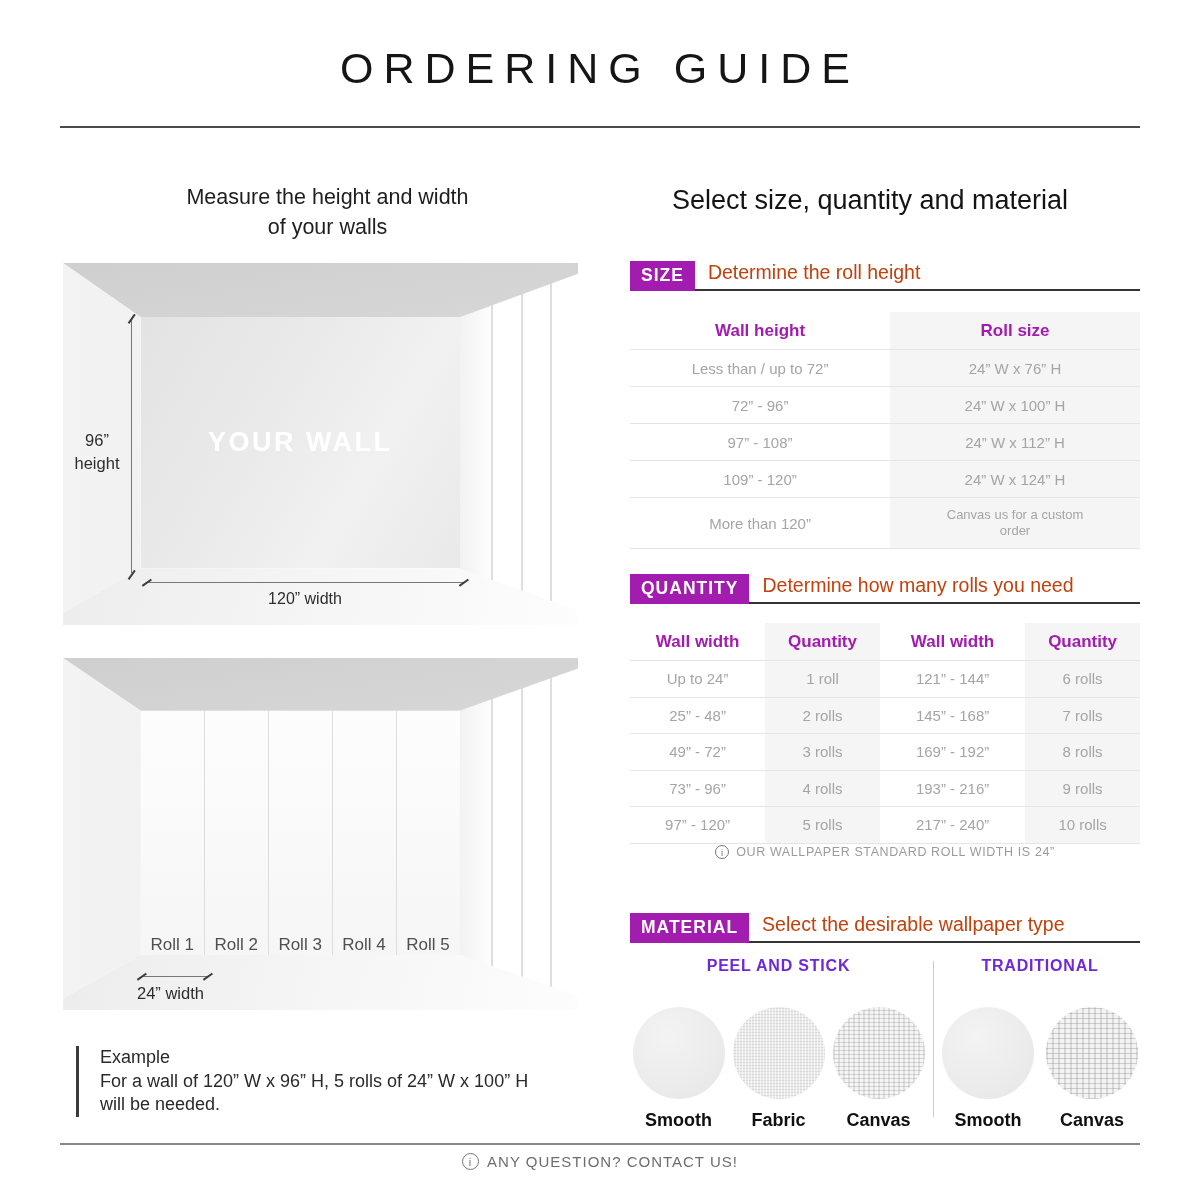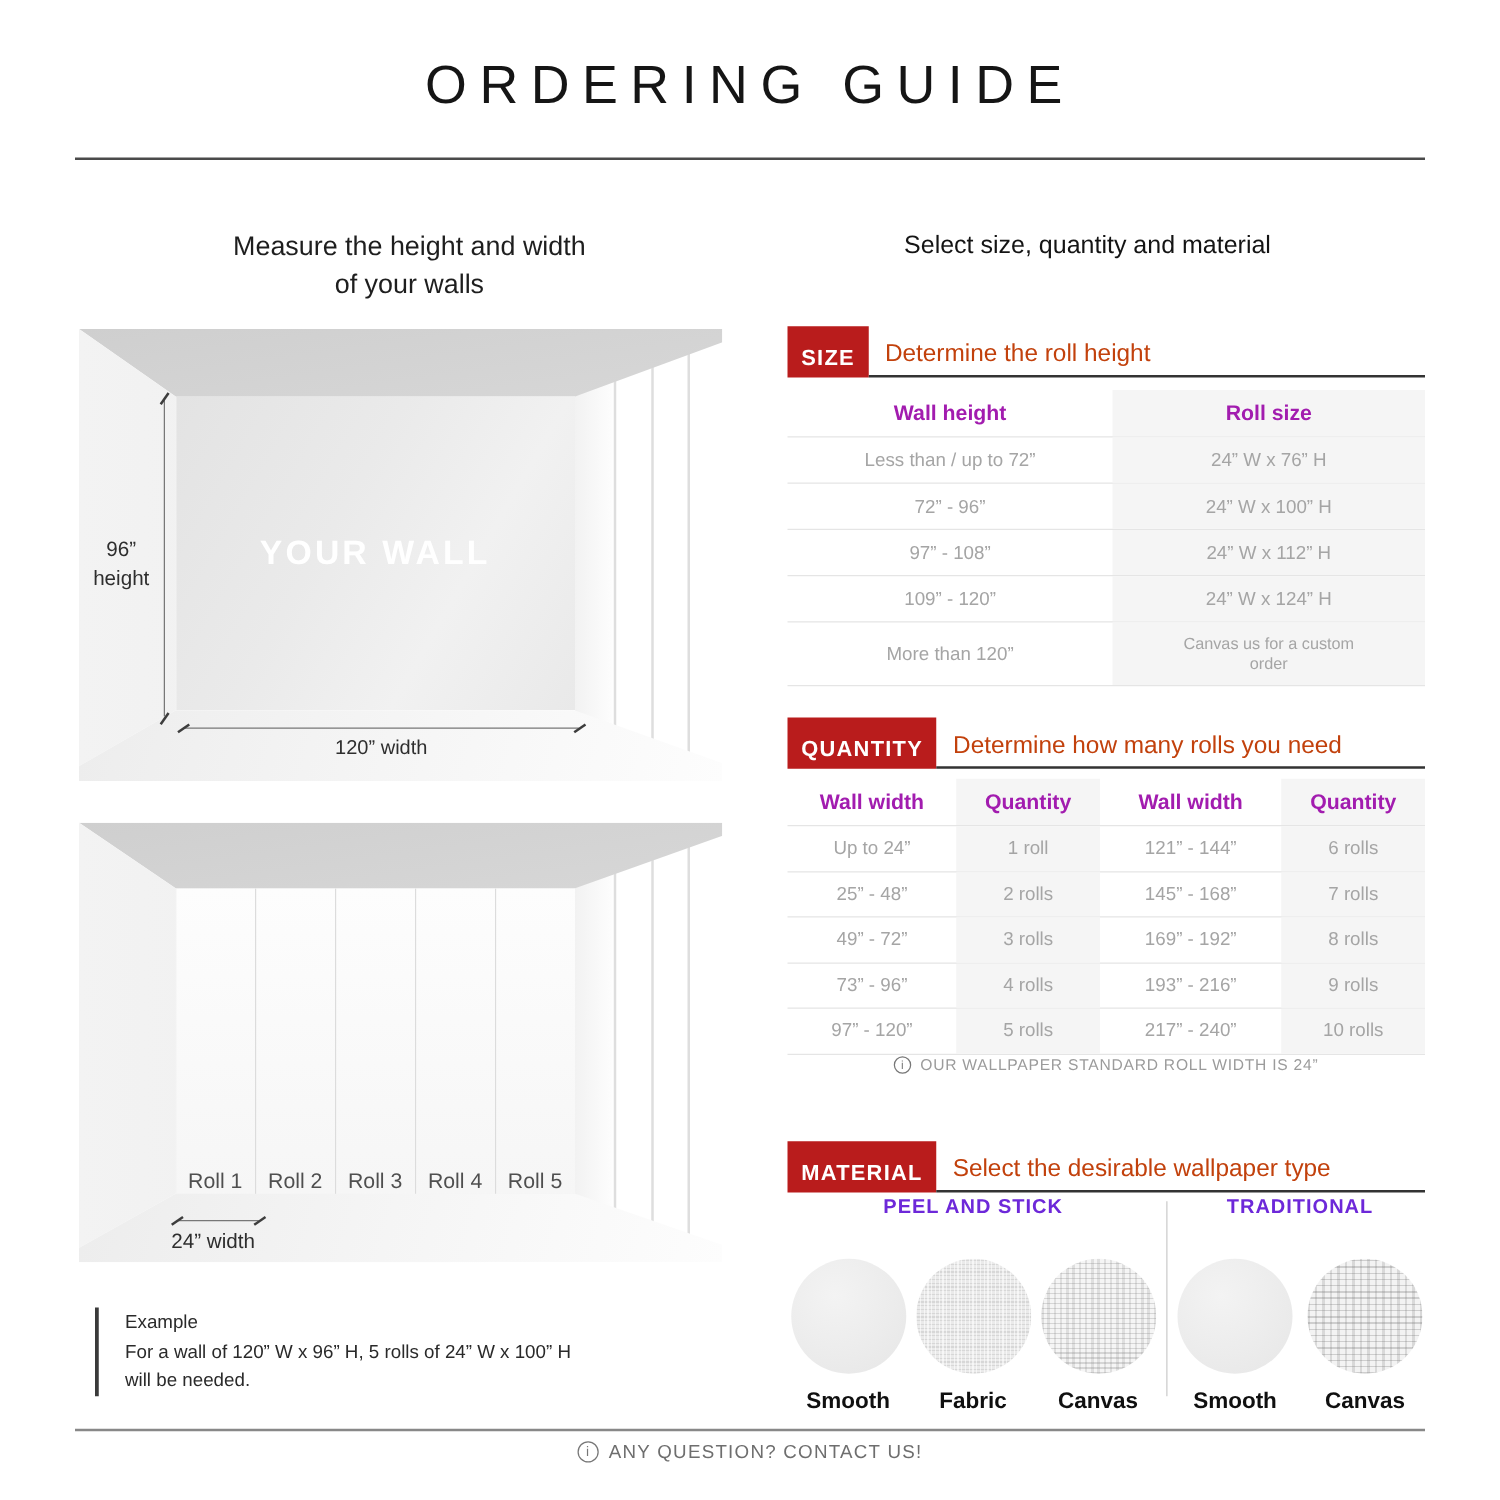--- a/index.html
+++ b/index.html
@@ -57,30 +57,30 @@
 
   .panels { position:absolute; left:15.1%; top:15%; width:61.9%; height:69.3%; display:flex; }
   .panel { flex:1; position:relative; background:linear-gradient(180deg,#fdfdfd,#f6f6f6);
     border-right:1px solid #dcdcdc; }
   .panel:last-child { border-right:none; }
   .panel-label { position:absolute; bottom:0; left:0; width:100%; text-align:center;
     font-size:17px; color:#4f4f4f; }
 
   .example { position:absolute; top:1046px; left:76px; width:470px;
     border-left:3px solid #3a3a3a; padding-left:21px;
-    font-size:15px; line-height:23.5px; color:#2a2a2a; }
+    font-size:18px; line-height:23.5px; color:#2a2a2a; }
 
   
   .right-heading { position:absolute; top:185px; left:630px; width:480px; text-align:center;
-    font-size:20px; color:#141414; font-weight:500; }
+    font-size:27px; color:#141414; font-weight:500; }
 
   .sec-head { position:absolute; left:630px; width:510px; display:flex; align-items:flex-end; }
   .sh-size { top:261px; } .sh-qty { top:574px; } .sh-mat { top:913px; }
-  .badge { background:#b91c1c; color:#fff; font-size:17.5px; font-weight:700;
-    letter-spacing:1px; padding:15px 11px 5px; }
+  .badge { background:#a21caf; color:#fff; font-size:17.5px; font-weight:700;
+    letter-spacing:1px; padding:4px 11px 5px; }
   .sec-sub { flex:1; font-size:19.5px; color:#c2410c; padding:0 0 5px 13px;
     border-bottom:2px solid #333; }
 
   .dtable { position:absolute; left:630px; width:510px; }
   .size-table { top:312px; } .qty-table { top:623px; }
   .trow { display:flex; }
   .trow > div { display:flex; align-items:center; justify-content:center; text-align:center; }
   .thead > div { font-size:17px; font-weight:700; color:#a21caf; height:37px; }
   .tdata { border-top:1px solid #e5e5e5; }
   .tdata > div { height:36px; font-size:15px; color:#a5a5a5; }

